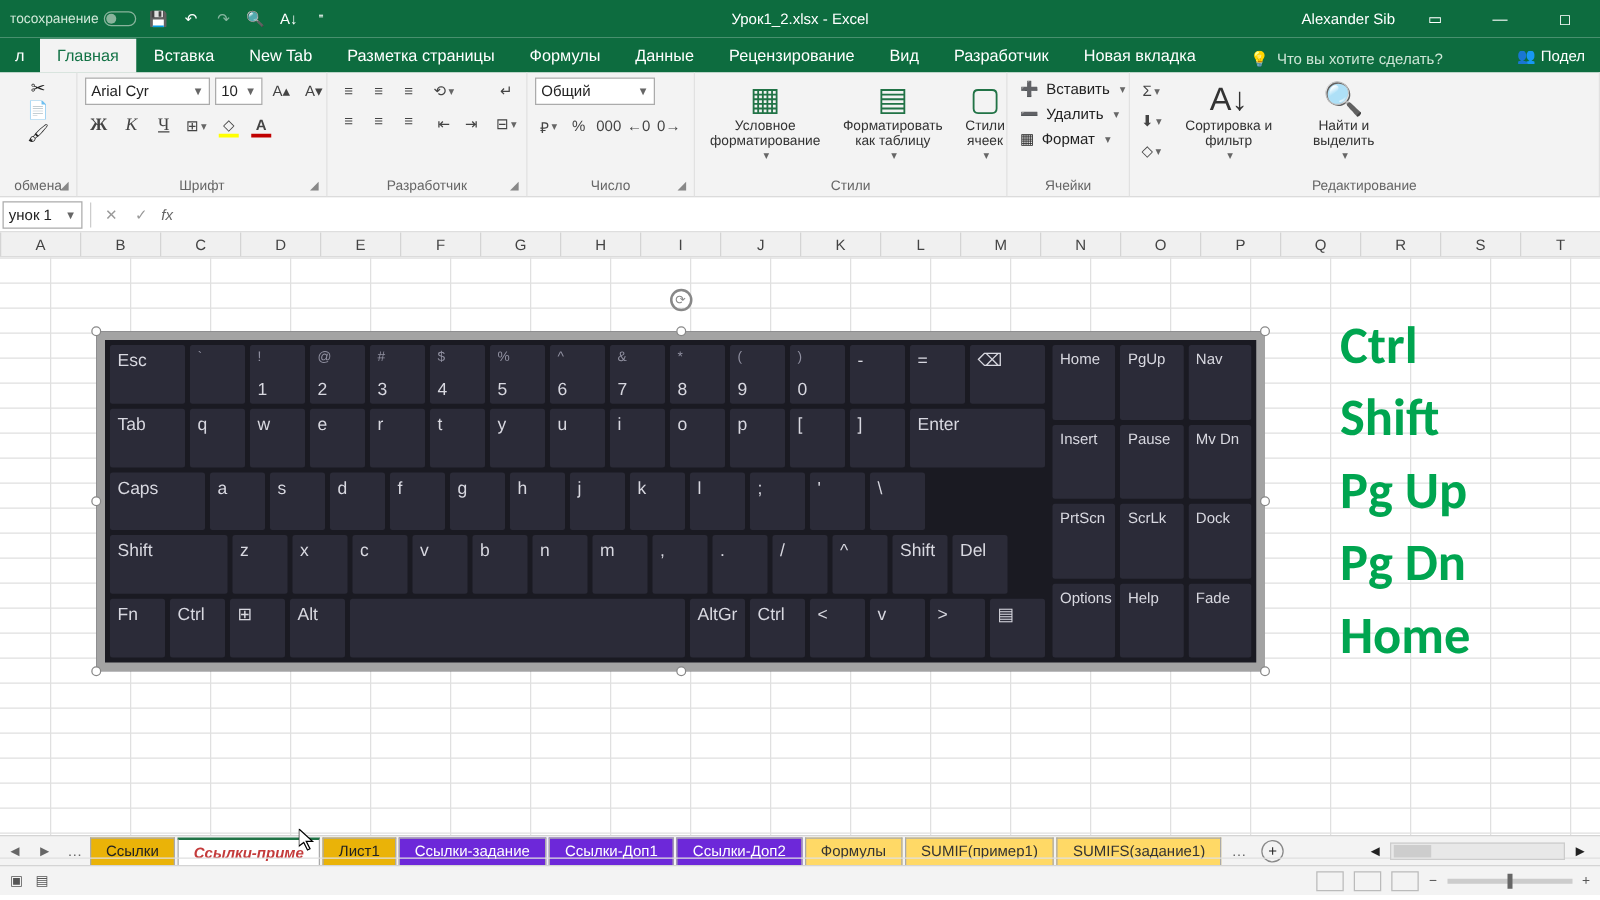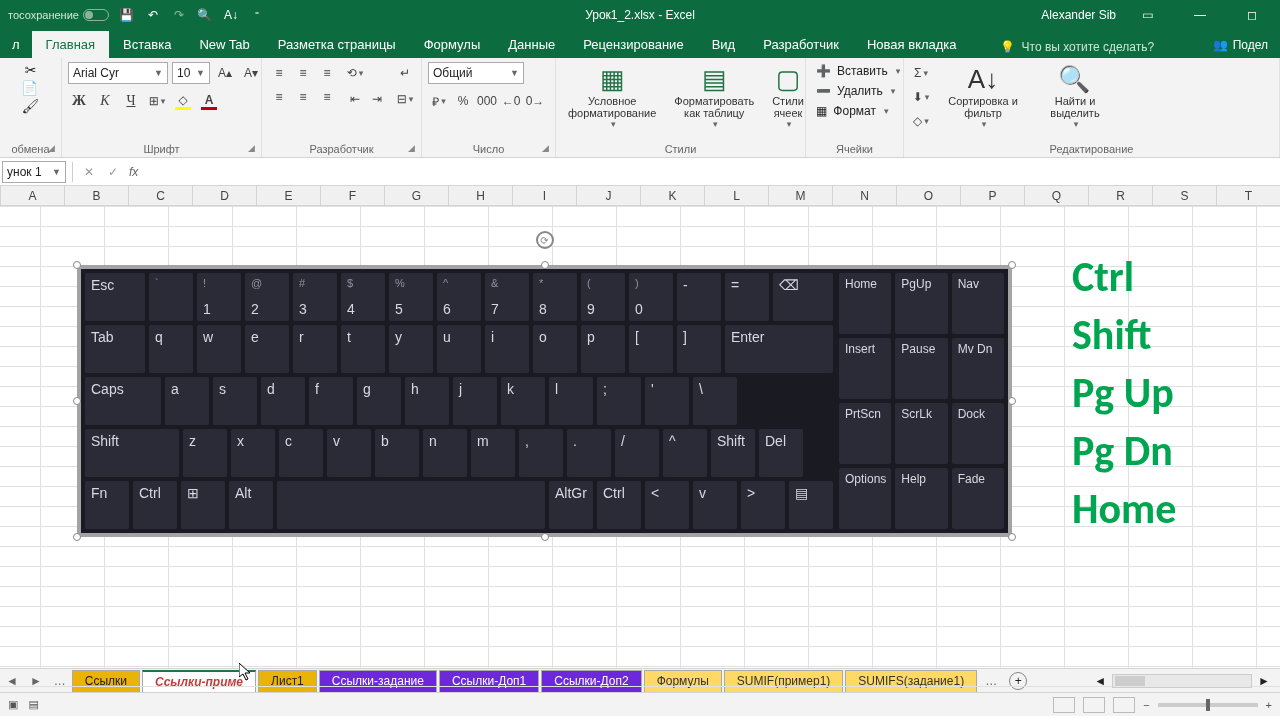--- a/index.html
+++ b/index.html
@@ -64,21 +64,21 @@
 
 
 .sheet { position:relative; height:462px; background:#fff; }
 .gridlines-v { position:absolute; top:0; bottom:0; width:1px; background:#e0e0e0; }
 .gridlines-h { position:absolute; left:0; right:0; height:1px; background:#e0e0e0; }
 
 
 .kbd-wrap { position:absolute; left:77px; top:59px; width:935px; height:272px; }
 .sel-handle { position:absolute; width:8px; height:8px; background:#fff; border:1px solid #888; border-radius:50%; }
 .rot-handle { position:absolute; left:50%; top:-34px; transform:translateX(-50%); width:18px; height:18px; border:2px solid #888; border-radius:50%; color:#888; font-size:10px; display:flex; align-items:center; justify-content:center; }
-.kbd { width:100%; height:100%; background:#1a1a22; border:4px solid #a3a3a3; display:flex; padding:4px; gap:6px; }
+.kbd { width:100%; height:100%; background:#1a1a22; border:7px solid #a3a3a3; display:flex; padding:4px; gap:6px; }
 .kbd-main { flex:1; display:flex; flex-direction:column; gap:4px; }
 .kbd-side { width:180px; display:flex; flex-direction:column; gap:4px; }
 .krow { display:flex; gap:4px; flex:1; }
 .key { background:#2b2b38; color:#d8d8e0; display:flex; flex-direction:column; justify-content:space-between; padding:4px 6px; font-size:14px; font-family:"Segoe UI"; border-radius:2px; }
 .key .top { font-size:11px; color:#9090a0; }
 .key.w1 { width:44px; } .key.w15 { width:60px; } .key.w175 { width:76px; } .key.w2 { width:94px; }
 .key.space { flex:1; }
 .key.enter { flex:1; }
 
 

